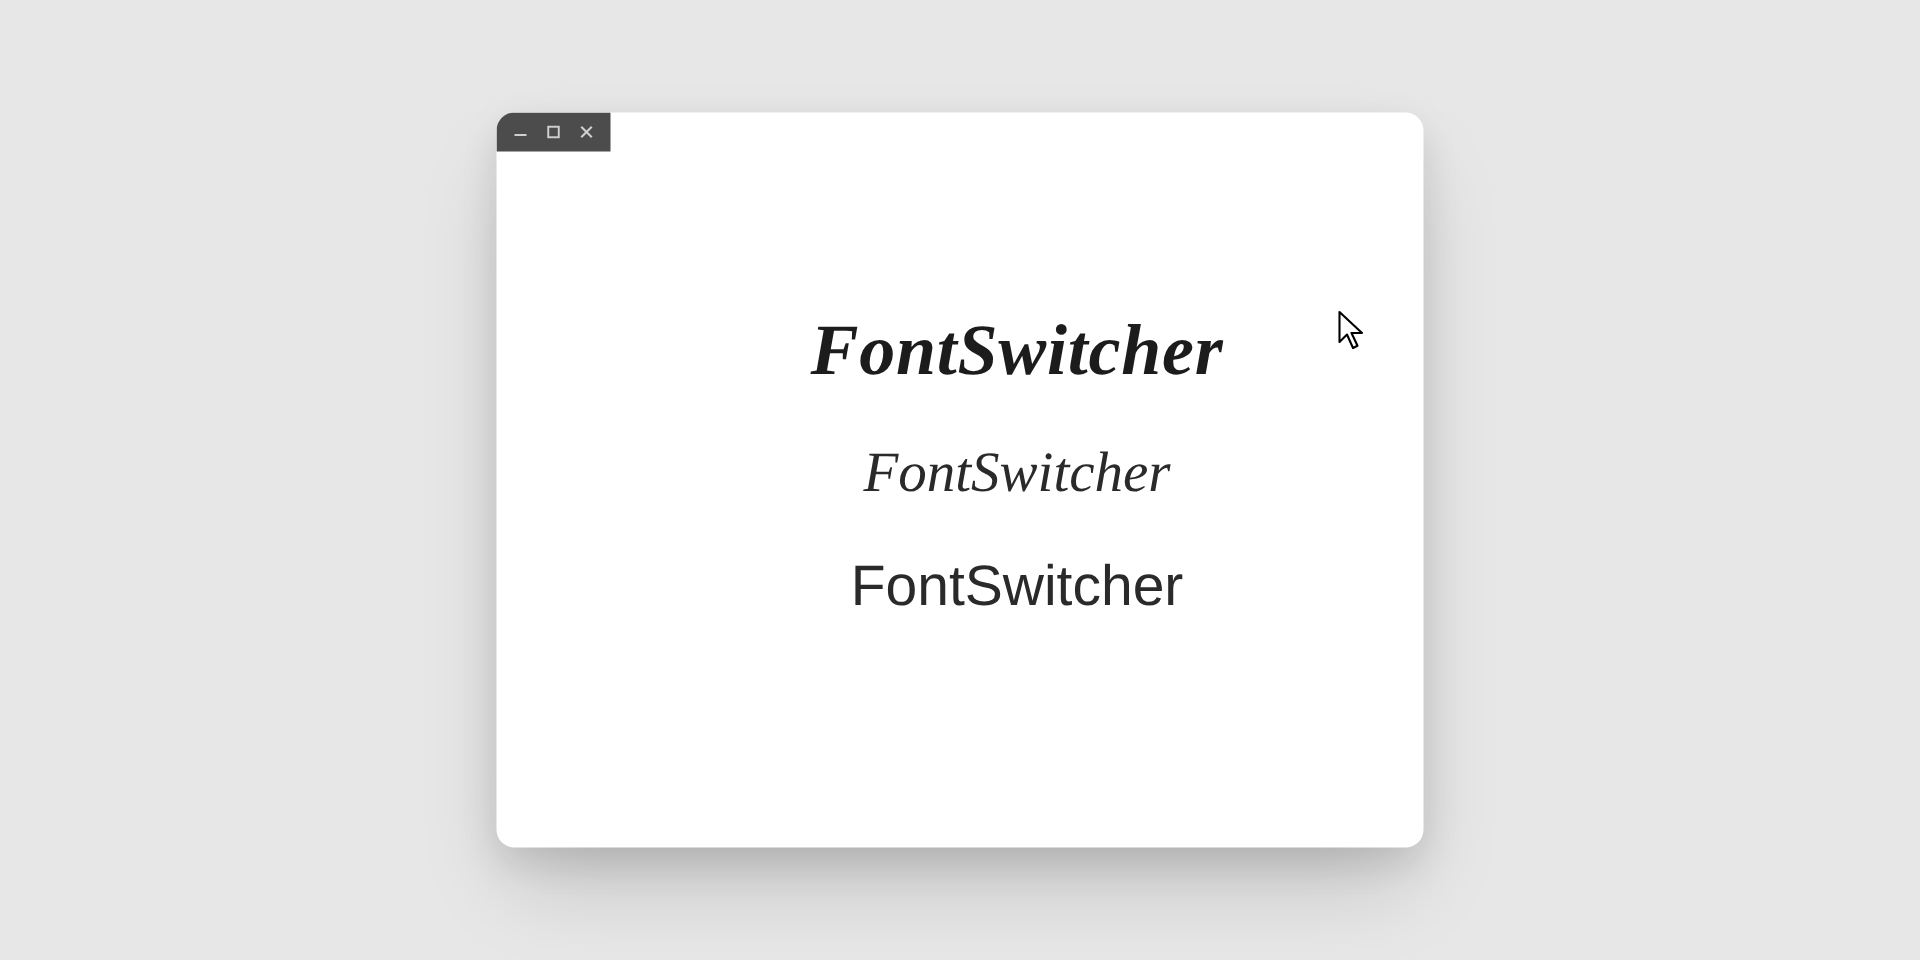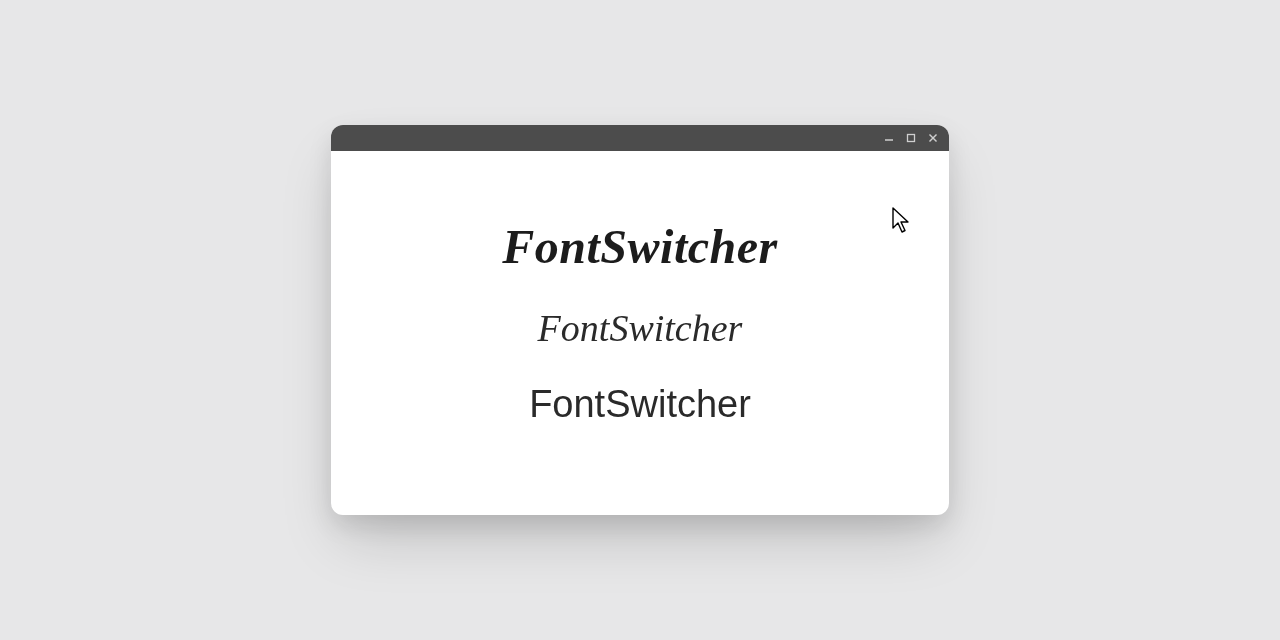--- a/index.html
+++ b/index.html
@@ -7,28 +7,28 @@
   body {
     background: #e7e7e8;
     display: flex;
     align-items: center;
     justify-content: center;
     font-family: sans-serif;
     position: relative;
   }
   .window {
     width: 618px;
-    height: 390px;
+    height: 490px;
     background: #fff;
     border-radius: 12px;
     box-shadow: 0 30px 60px -10px rgba(0,0,0,0.18),
                 0 10px 25px rgba(0,0,0,0.10);
     overflow: hidden;
     display: flex;
-    flex-direction: column;
+    flex-direction: row;
   }
   .titlebar {
     height: 26px;
     background: #4c4c4c;
     display: flex;
     align-items: center;
     justify-content: flex-end;
     padding: 0 10px;
     gap: 10px;
   }

